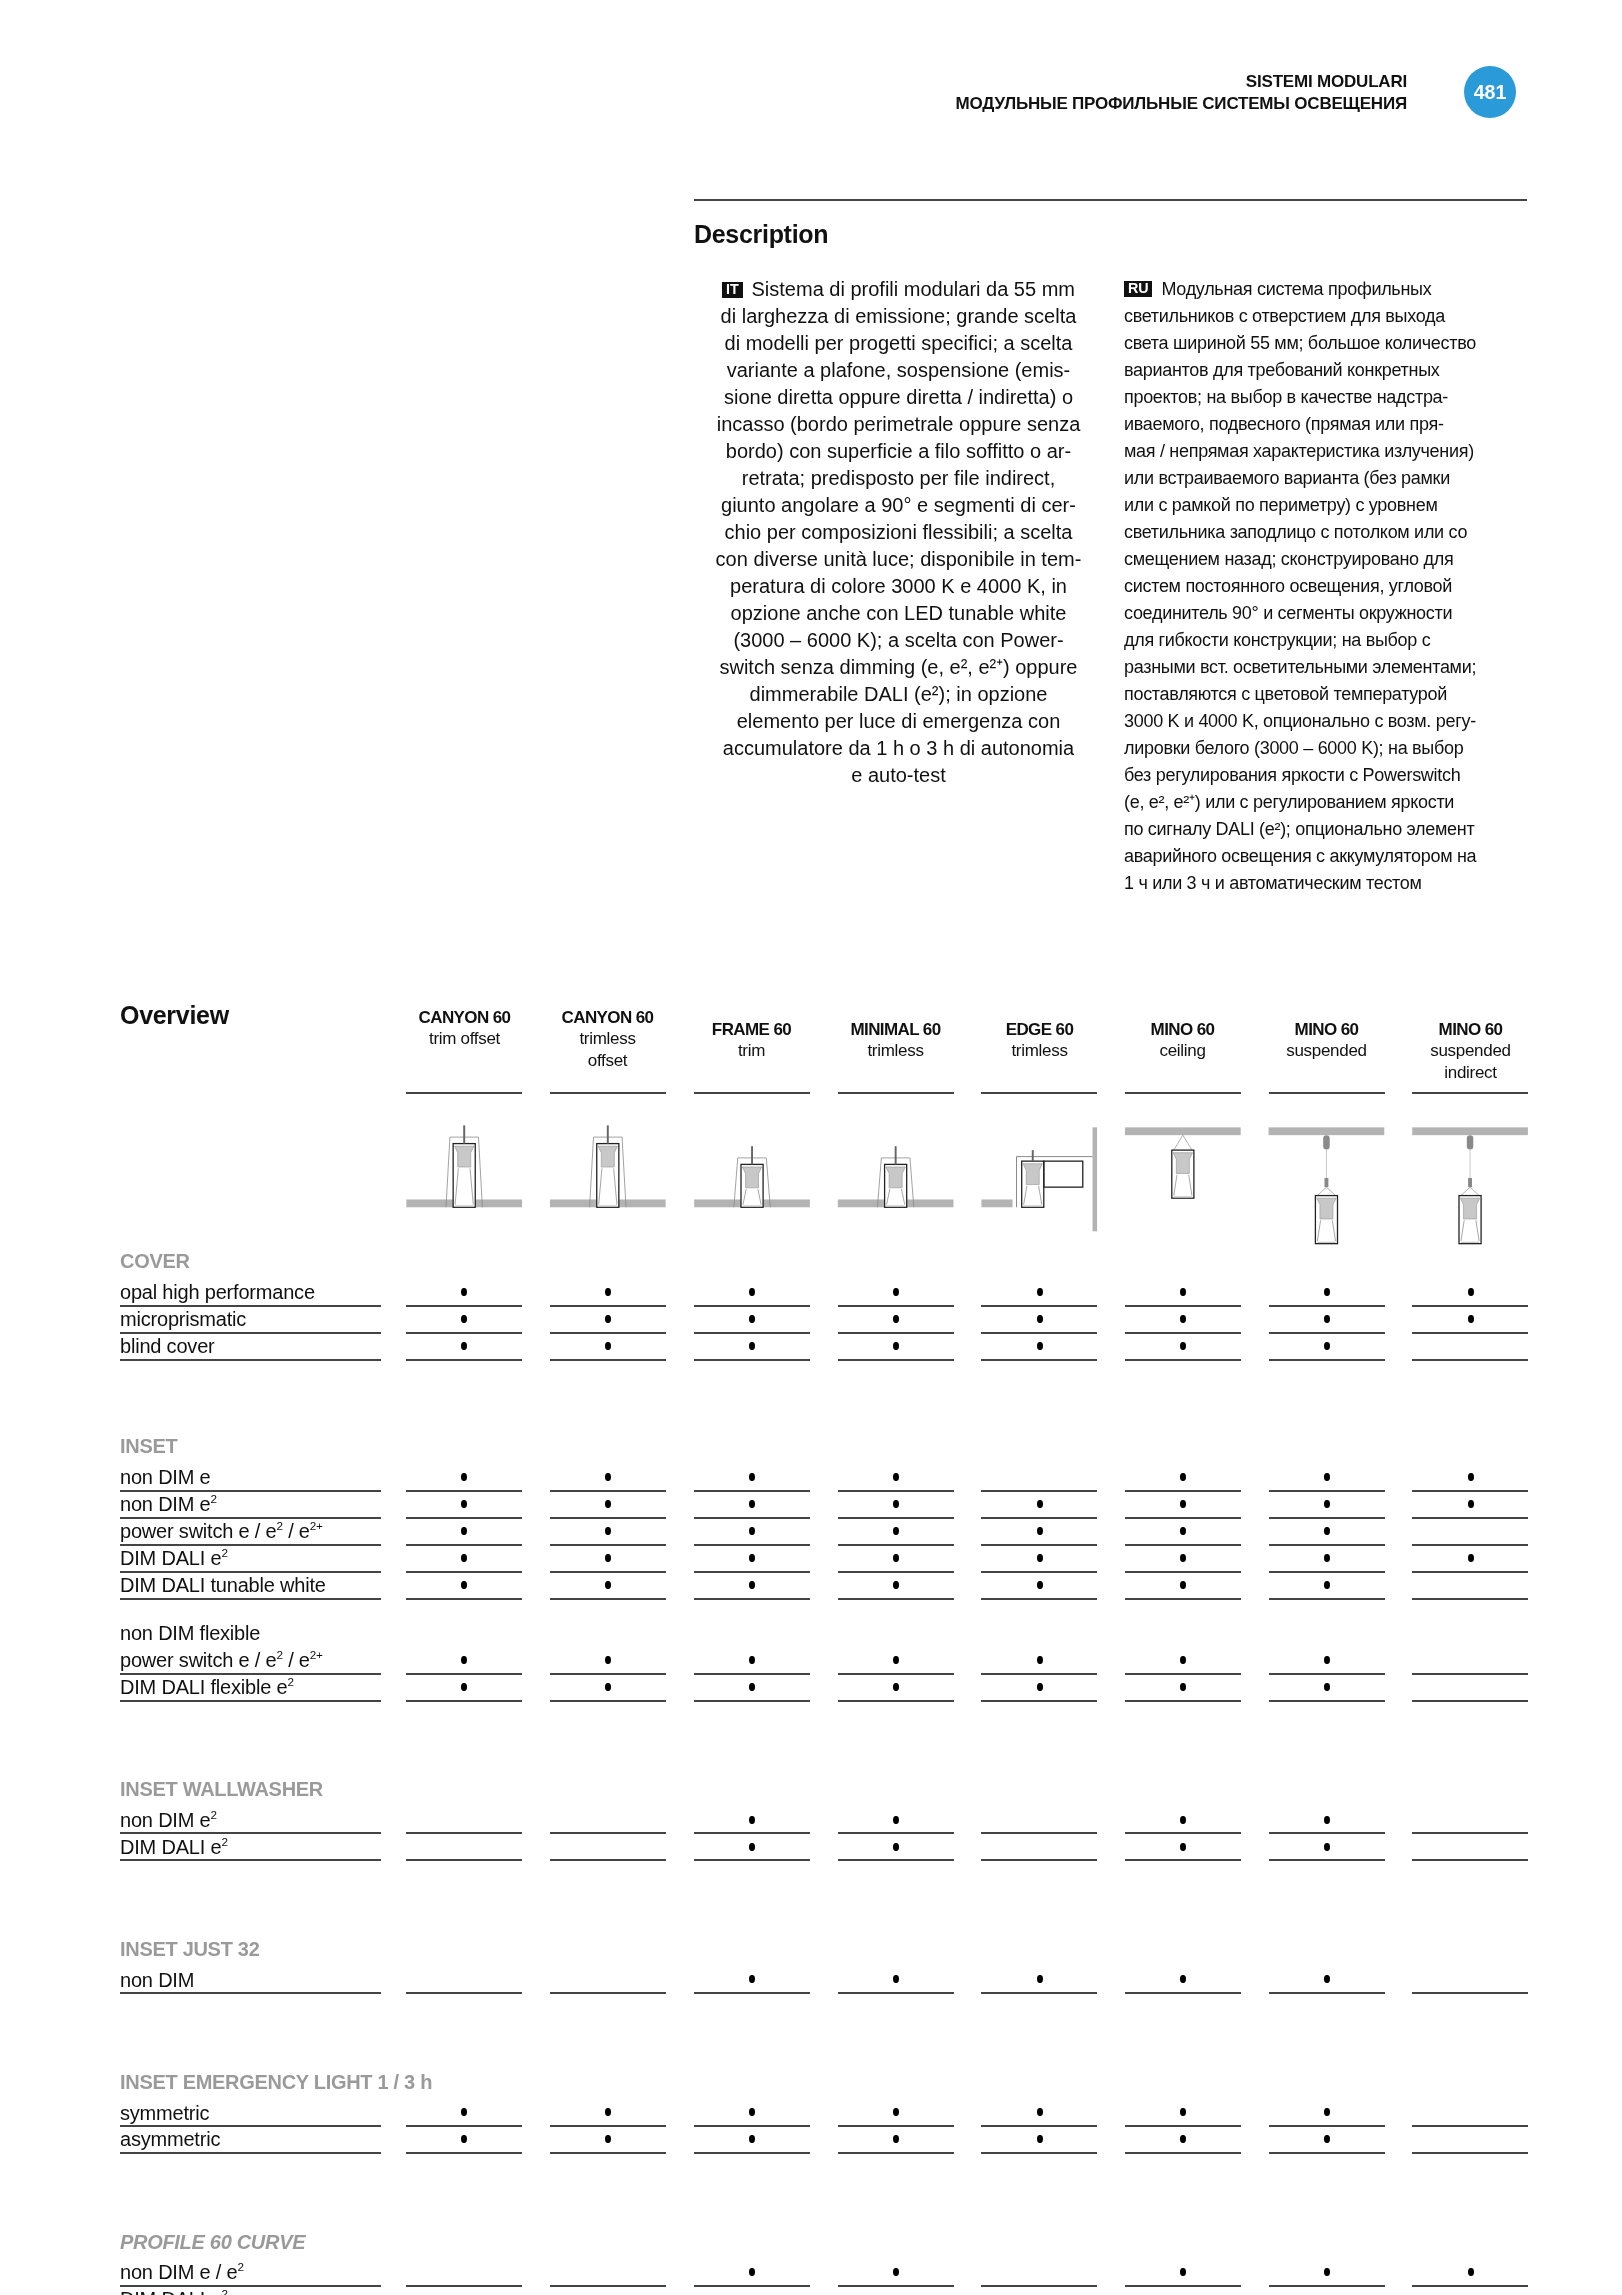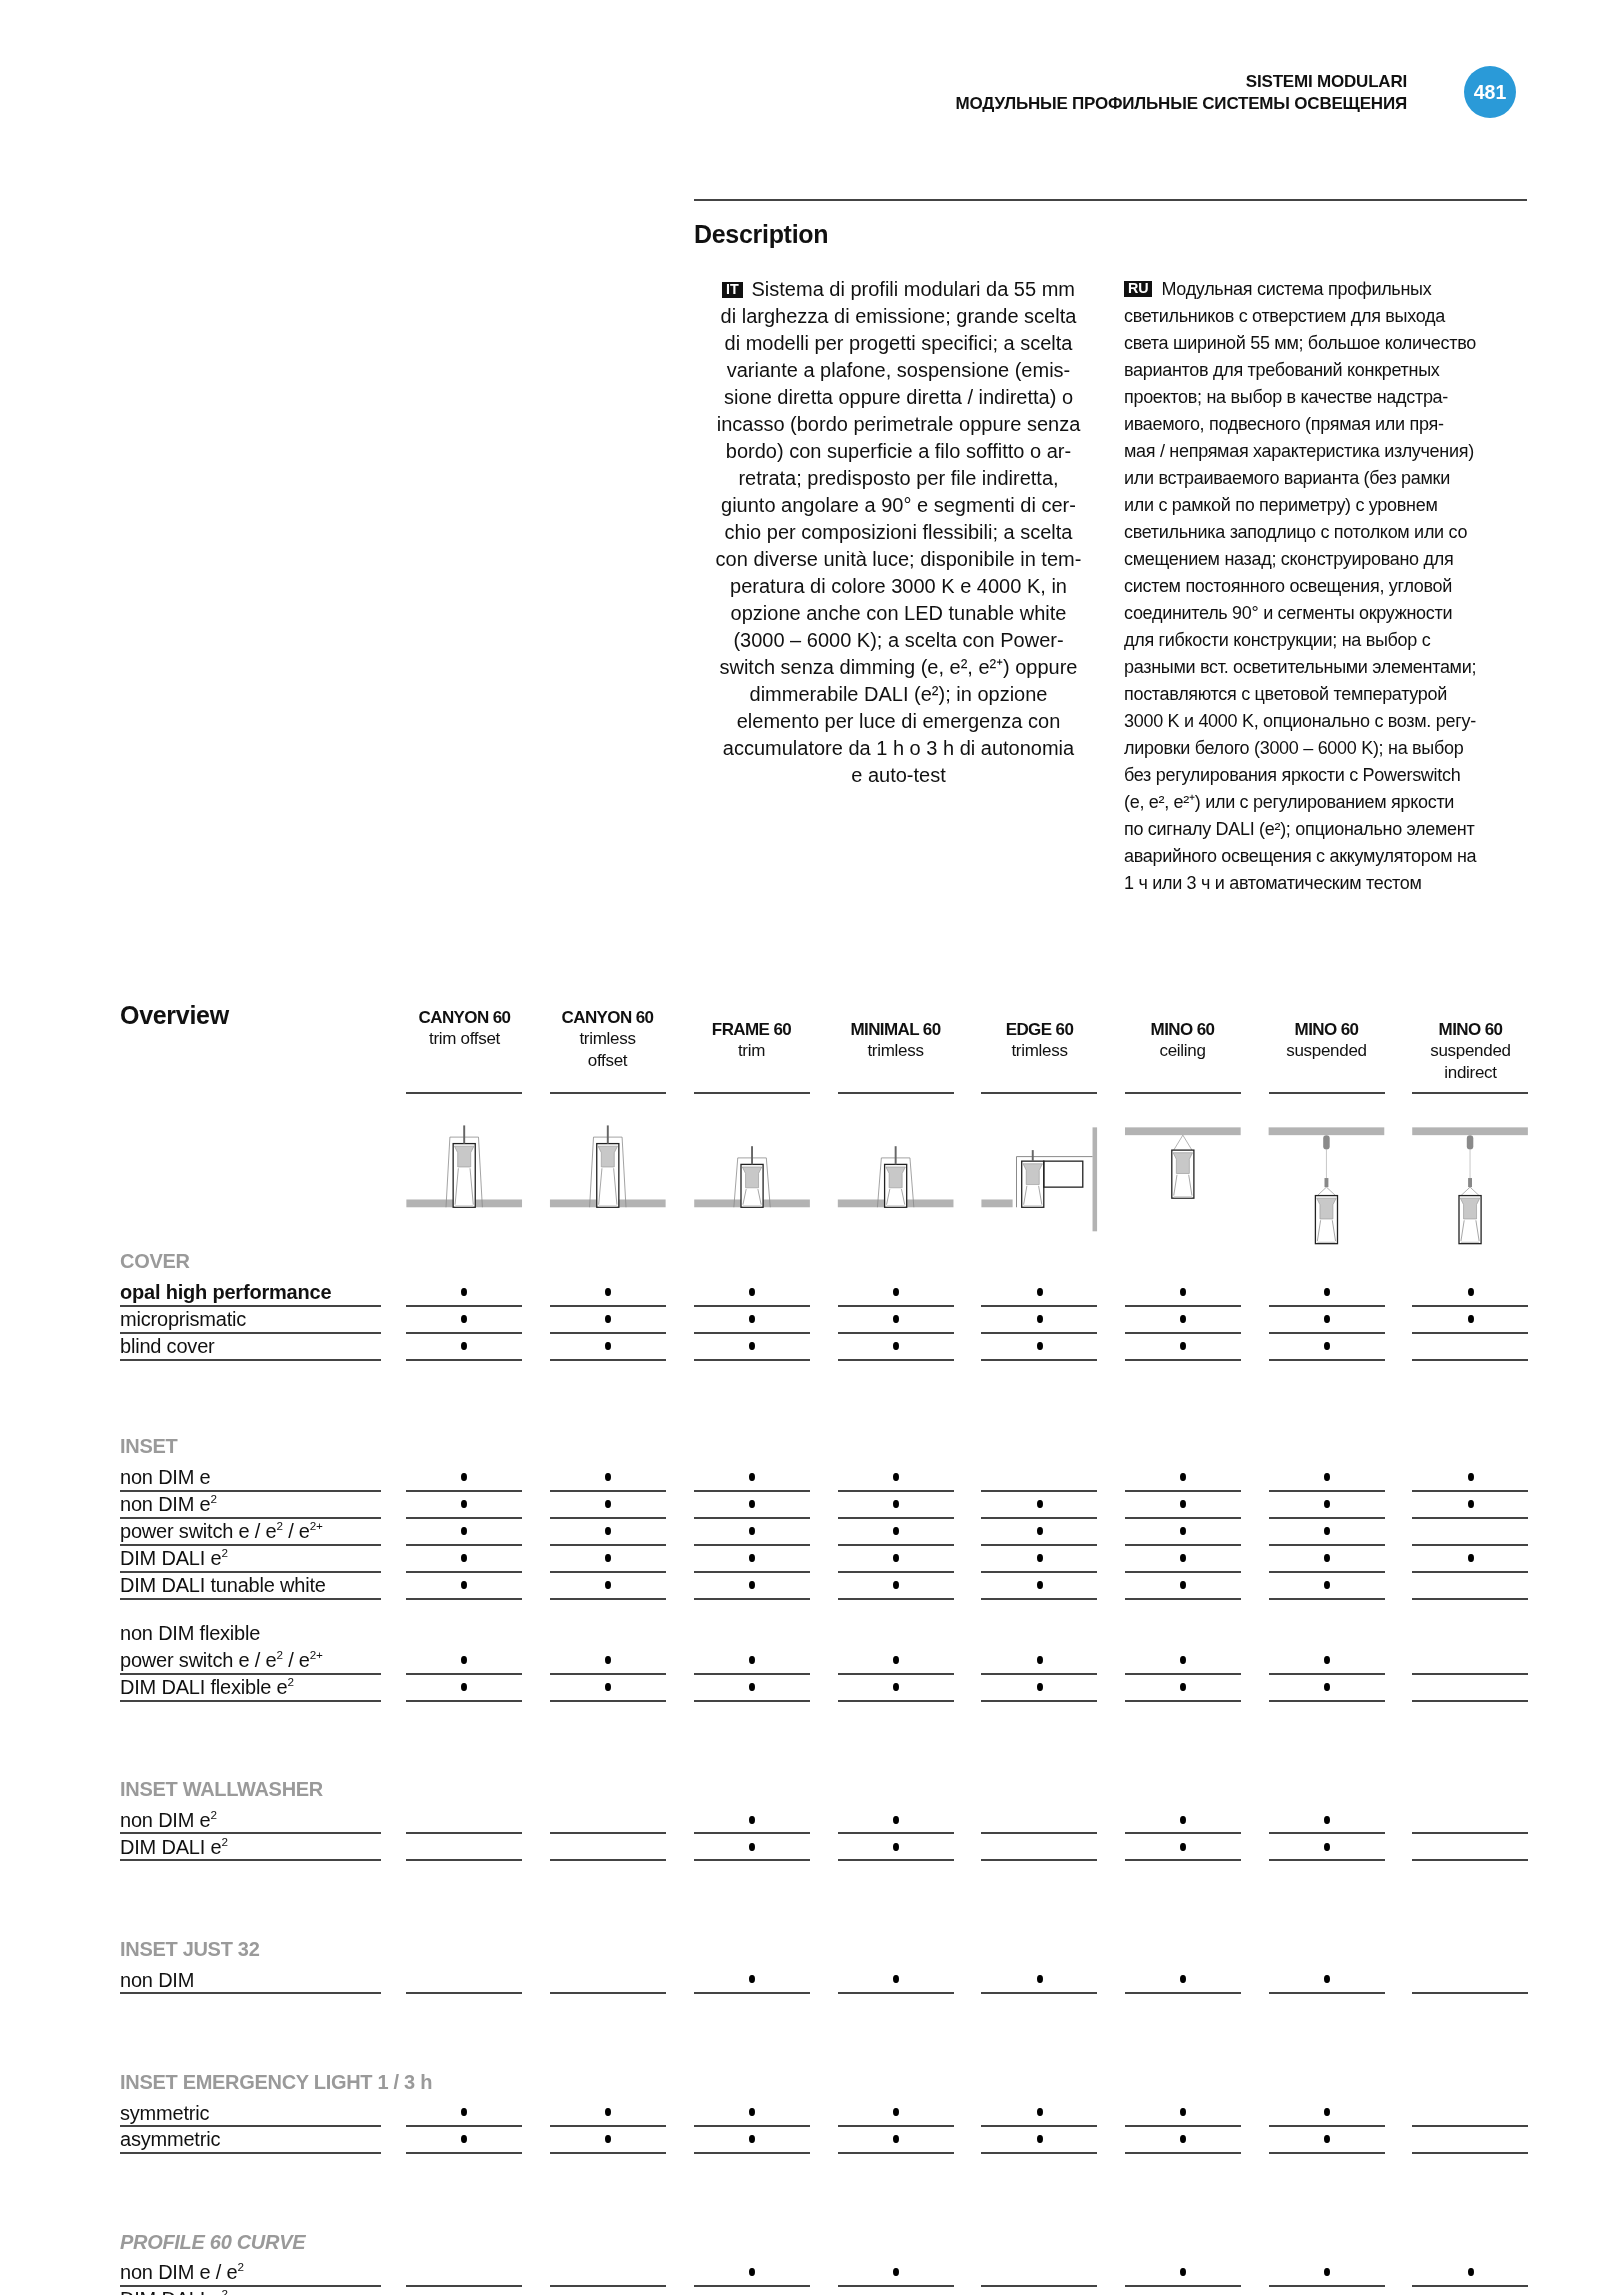--- a/index.html
+++ b/index.html
@@ -50,21 +50,21 @@
 <div class="rule-top"></div>
 <h2 class="h-desc">Description</h2>
 <div class="col-it" id="col-it">
     <span class="line"><span class="lang">IT</span><span>Sistema di profili modulari da 55 mm</span></span>
     <span class="line">di larghezza di emissione; grande scelta</span>
     <span class="line">di modelli per progetti specifici; a scelta</span>
     <span class="line">variante a plafone, sospensione (emis-</span>
     <span class="line">sione diretta oppure diretta / indiretta) o</span>
     <span class="line">incasso (bordo perimetrale oppure senza</span>
     <span class="line">bordo) con superficie a filo soffitto o ar-</span>
-    <span class="line">retrata; predisposto per file indiretta,</span>
+    <span class="line">retrata; predisposto per file indirect,</span>
     <span class="line">giunto angolare a 90° e segmenti di cer-</span>
     <span class="line">chio per composizioni flessibili; a scelta</span>
     <span class="line">con diverse unità luce; disponibile in tem-</span>
     <span class="line">peratura di colore 3000 K e 4000 K, in</span>
     <span class="line">opzione anche con LED tunable white</span>
     <span class="line">(3000 – 6000 K); a scelta con Power-</span>
     <span class="line">switch senza dimming (e, e², e²⁺) oppure</span>
     <span class="line">dimmerabile DALI (e²); in opzione</span>
     <span class="line">elemento per luce di emergenza con</span>
     <span class="line">accumulatore da 1 h o 3 h di autonomia</span>
@@ -215,21 +215,21 @@
       <rect x="2257" y="1747" width="10" height="22" rx="5" fill="#8a8a8a"></rect>
       <line x1="2262" y1="1769" x2="2262" y2="1815" stroke="#aaa" stroke-width="1"></line>
       <rect x="2259" y="1813" width="6" height="14" fill="#888"></rect>
       <path d="M2248 1840 L2262 1827 L2276 1840" fill="none" stroke="#888" stroke-width="1"></path>
       <rect x="2245" y="1840" width="34" height="74" fill="#fff" stroke="#222" stroke-width="2"></rect>
       <path d="M2247 1844 L2277 1844 L2272 1854 L2272 1876 L2252 1876 L2252 1854 Z" fill="#c8c8c8" stroke="#999" stroke-width="1"></path>
       <path d="M2253 1878 L2248 1910 M2271 1878 L2276 1910" stroke="#777" stroke-width="1"></path>
       <line x1="2248" y1="1912" x2="2276" y2="1912" stroke="#c8c8c8" stroke-width="2"></line>
     </svg>
     <div class="sect" style="top: 1250px;">COVER</div>
-    <div class="rowlbl" style="top: 1280px; font-weight: bold;">opal high performance</div>
+    <div class="rowlbl" style="top: 1280px;">opal high performance</div>
     <div class="rowline" style="left: 120px; width: 261px; top: 1305px;"></div>
     <div class="rowline" style="left: 406px; width: 116px; top: 1305px;"></div>
     <div class="dot" style="left: 461px; top: 1288px;"></div>
     <div class="rowline" style="left: 550px; width: 116px; top: 1305px;"></div>
     <div class="dot" style="left: 605px; top: 1288px;"></div>
     <div class="rowline" style="left: 694px; width: 116px; top: 1305px;"></div>
     <div class="dot" style="left: 749px; top: 1288px;"></div>
     <div class="rowline" style="left: 838px; width: 116px; top: 1305px;"></div>
     <div class="dot" style="left: 893px; top: 1288px;"></div>
     <div class="rowline" style="left: 981px; width: 116px; top: 1305px;"></div>

